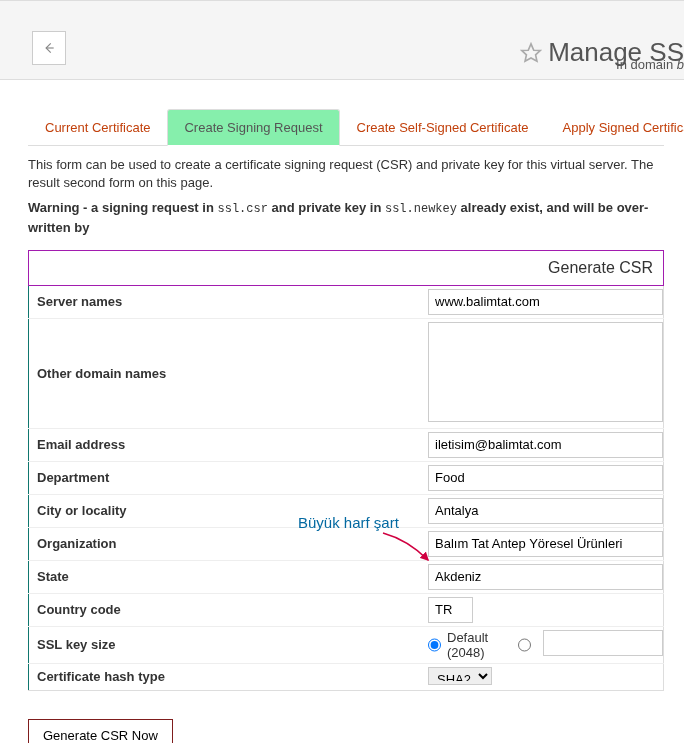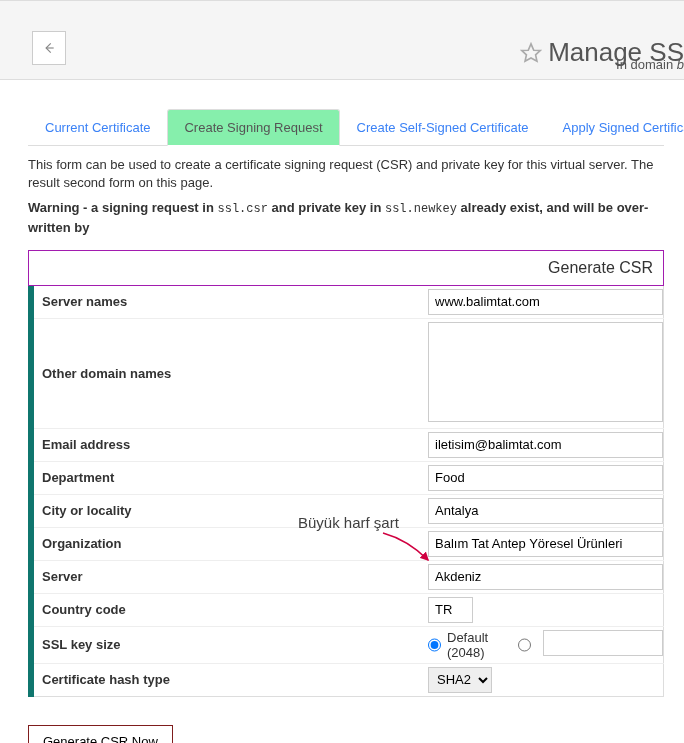--- a/index.html
+++ b/index.html
@@ -58,21 +58,21 @@
   }
   .content { padding: 10px 20px 20px 28px; }
   .tabs {
     display: flex;
     border-bottom: 1px solid #ddd;
     margin-top: 18px;
   }
   .tab {
     padding: 10px 16px;
     font-size: 13px;
-    color: #3b82f6;
+    color: #c2410c;
     cursor: pointer;
     border: 1px solid transparent;
     position: relative;
     top: 1px;
     white-space: nowrap;
   }
   .tab.active {
     color: #555;
     border: 1px solid #ddd;
     border-bottom: 1px solid #fff;
@@ -100,21 +100,21 @@
     margin-top: 12px;
     background: #fff;
     font-size: 16px;
     text-align: right;
     white-space: nowrap;
     overflow: hidden;
   }
   table.form {
     width: 100%;
     border-collapse: collapse;
-    border-left: 6px solid #0f766e;
+    border-left: 1px solid #0f766e;
     border-right: 1px solid #ddd;
     border-bottom: 1px solid #ddd;
   }
   table.form td {
     border-top: 1px solid #eee;
     padding: 5px 8px;
     vertical-align: middle;
   }
   table.form tr:first-child td { border-top: none; }
   table.form td.label {
@@ -137,21 +137,21 @@
     font-size: 13px;
     width: 235px;
     height: 100px;
     resize: none;
   }
   input.txt.short { width: 45px; }
   select.sel {
     border: 1px solid #ccc;
     padding: 3px 4px;
     font-size: 13px;
-    height: 26px;
+    height: 18px;
   }
   .radio-group {
     display: flex;
     gap: 6px;
     font-size: 13px;
   }
   .radio-group input[type="text"] {
     border: 1px solid #ccc;
     height: 26px;
     width: 120px;
@@ -163,21 +163,21 @@
     border: 1px solid #7f1d1d;
     background: #fff;
     font-size: 13px;
     cursor: pointer;
     text-align: right;
   }
   .annotation {
     position: absolute;
     left: 298px;
     top: 514px;
-    color: #404040;
+    color: #0369a1;
     font-size: 15px;
     font-family: Arial, sans-serif;
     pointer-events: none;
   }
   .arrow {
     position: absolute;
     left: 378px;
     top: 530px;
     pointer-events: none;
   }
@@ -238,21 +238,21 @@
     </tr>
     <tr>
       <td class="label">City or locality</td>
       <td class="field"><input class="txt" type="text" value="Antalya" style=""></td>
     </tr>
     <tr>
       <td class="label">Organization</td>
       <td class="field"><input class="txt" type="text" value="Balım Tat Antep Yöresel Ürünleri" style=""></td>
     </tr>
     <tr>
-      <td class="label">Server</td>
+      <td class="label">State</td>
       <td class="field"><input class="txt" type="text" value="Akdeniz" style=""></td>
     </tr>
     <tr>
       <td class="label">Country code</td>
       <td class="field"><input class="txt short" type="text" value="TR" style=""></td>
     </tr>
     <tr>
       <td class="label">SSL key size</td>
       <td class="field">
         <div class="radio-group">

